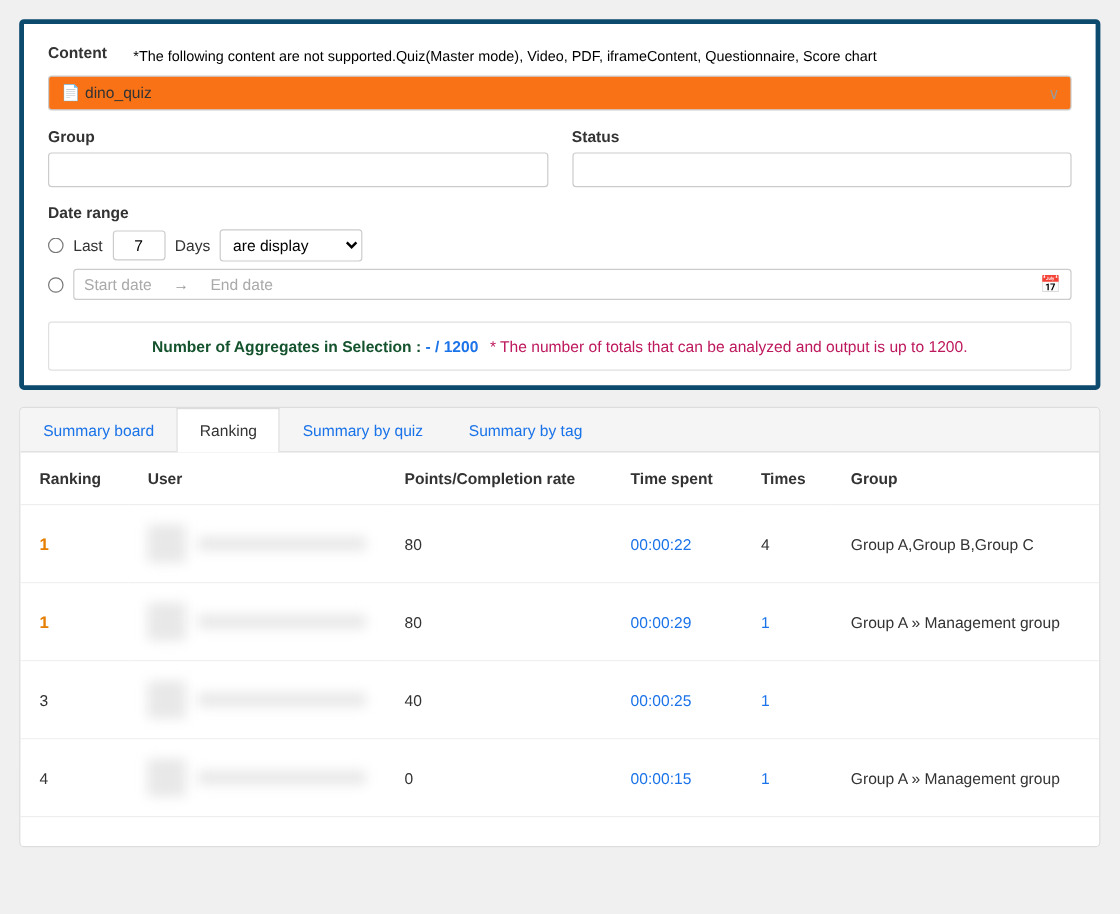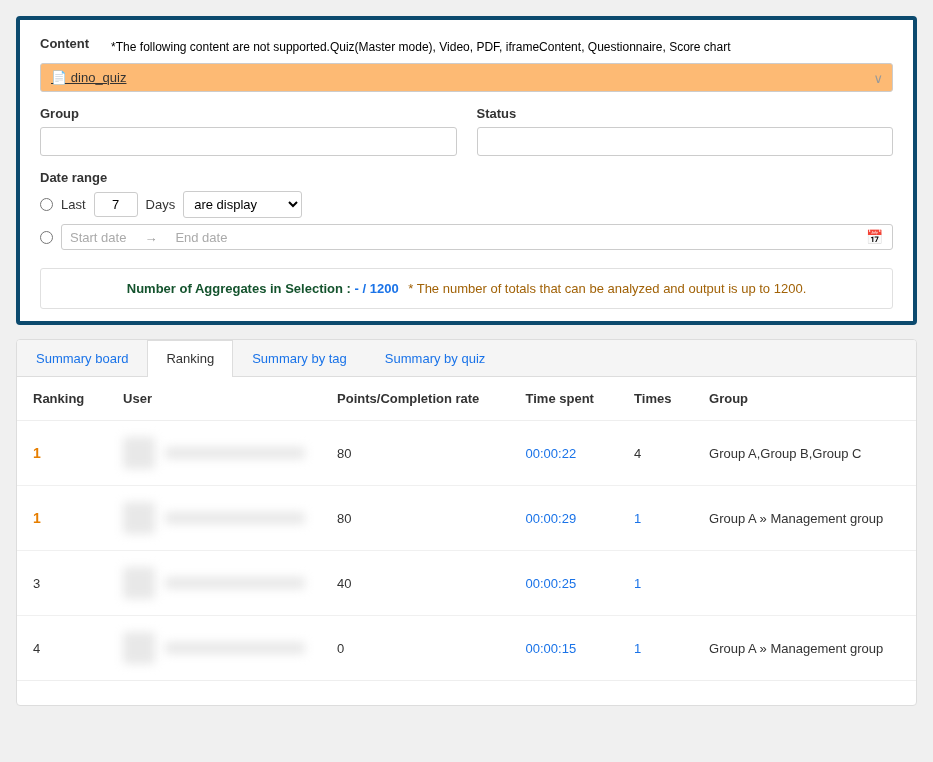--- a/index.html
+++ b/index.html
@@ -26,26 +26,25 @@
       font-weight: normal;
       margin-left: 22px;
     }
 
     .content-select {
       width: 100%;
       border: 1px solid #ccc;
       border-radius: 3px;
       padding: 6px 10px;
       font-size: 13px;
-      background: #fdba74;
+      background: #f97316;
       appearance: none;
       cursor: pointer;
       color: #333;
       position: relative;
-      text-decoration: underline;
     }
 
     .select-wrapper {
       position: relative;
     }
 
     .select-wrapper::after {
       content: '∨';
       position: absolute;
       right: 10px;
@@ -159,21 +158,21 @@
       font-weight: bold;
       color: #14532d;
     }
 
     .aggregates-box .agg-count {
       color: #1a73e8;
       font-weight: bold;
     }
 
     .aggregates-box .agg-note {
-      color: #a16207;
+      color: #be185d;
       margin-left: 6px;
     }
 
     .analysis-btn-row {
       text-align: center;
       margin-top: 18px;
     }
 
     .analysis-btn {
       background: #1a73e8;
@@ -372,22 +371,22 @@
     <span class="agg-note">* The number of totals that can be analyzed and output is up to 1200.</span>
   </div>
 
 </div>
 
 <div class="bottom-panel">
 
   <div class="tabs-row">
     <div class="tab">Summary board</div>
     <div class="tab active">Ranking</div>
+    <div class="tab">Summary by quiz</div>
     <div class="tab">Summary by tag</div>
-    <div class="tab">Summary by quiz</div>
   </div>
 
   <div class="table-wrapper">
     <table>
       <thead>
         <tr>
           <th>Ranking</th>
           <th>User</th>
           <th>Points/Completion rate</th>
           <th>Time spent</th>

